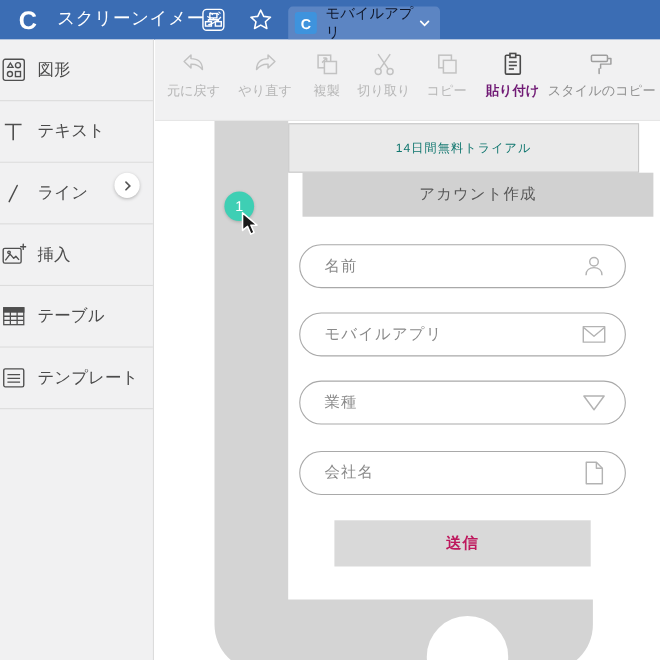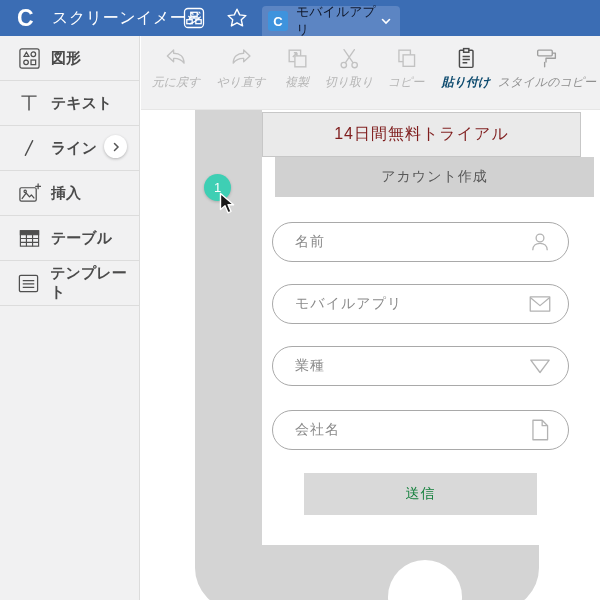--- a/index.html
+++ b/index.html
@@ -12,46 +12,46 @@
   .logo-c { position:absolute; left:17px; top:4px; color:#fff; font-size:23px; font-weight:900; line-height:28px; }
   .doc-title { position:absolute; left:52px; top:0; height:36px; line-height:36px; color:#fff; font-size:16px; letter-spacing:.5px; }
   .tb-icon { position:absolute; top:7px; width:22px; height:22px; }
   .sheet-tab { position:absolute; left:262px; top:6px; height:30px; width:138px; background:#5c85c3; border-radius:4px 4px 0 0; display:flex; align-items:center; padding:0 8px 0 6px; cursor:pointer; }
   .sheet-badge { width:20px; height:20px; background:#3e93dd; border-radius:3px; color:#fff; font-size:13px; font-weight:800; display:flex; align-items:center; justify-content:center; }
   .sheet-label { color:#0f172a; font-size:13px; margin-left:8px; flex:1; }
   .sheet-chevron { margin-left:2px; display:flex; }
 
   
   .sidebar { position:absolute; left:0; top:36px; width:140px; height:564px; background:#f1f1f2; border-right:1px solid #dcdcdc; }
-  .side-item { position:relative; height:45px; border-bottom:1px solid #dcdcdc; display:flex; align-items:center; padding-left:17px; cursor:pointer;font-weight:bold; }
+  .side-item { position:relative; height:56px; border-bottom:1px solid #dcdcdc; display:flex; align-items:center; cursor:pointer; }
   .side-item .s-icon { width:24px; height:24px; display:flex; align-items:center; justify-content:center; }
   .side-item .s-label { margin-left:10px; font-size:15px; color:#4b4b4b; }
   .expand-btn { position:absolute; right:12px; top:9px; width:23px; height:23px; border-radius:50%; background:#fff; box-shadow:0 1px 3px rgba(0,0,0,.25); display:flex; align-items:center; justify-content:center; color:#555; font-size:13px; cursor:pointer; }
 
   
   .toolbar { position:absolute; left:141px; top:36px; width:459px; height:74px; background:#f1f1f2; border-bottom:1px solid #e6e6e6; }
-  .tool { position:absolute; top:9px; transform:translateX(-50%); display:flex; flex-direction:column; align-items:center; cursor:pointer;font-style:italic; }
+  .tool { position:absolute; top:9px; transform:translateX(-50%); display:flex; flex-direction:column; align-items:center; cursor:pointer; }
   .tool .t-icon { width:26px; height:26px; display:flex; align-items:center; justify-content:center; }
   .tool .t-label { margin-top:3px; font-size:12px; white-space:nowrap; color:#8f8f8f; }
   .tool.disabled .t-label { color:#b6b6b6; }
-  .tool.enabled .t-label { color:#0c4a6e; font-weight:700; }
+  .tool.enabled .t-label { color:#701a75; font-weight:700; }
   .stroke-dis { stroke:#c2c2c2; }
   .stroke-mid { stroke:#9e9e9e; }
   .stroke-dark { stroke:#4a4a4a; }
 
   
   .canvas { position:absolute; left:141px; top:110px; width:459px; height:490px; background:#fff; overflow:hidden; }
   .phone { position:absolute; left:54px; top:0; width:344px; height:500px; background:#d4d4d4; border-radius:0 0 42px 42px; }
   .screen { position:absolute; left:67px; top:0; width:319px; height:435px; background:#fff; }
-  .band1 { position:absolute; left:0; top:2px; width:319px; height:45px; background:#eaeaea; border:1px solid #c7c7c7; display:flex; align-items:center; justify-content:center; font-size:16px; color:#7f1d1d; letter-spacing:1px;text-align:right; }
+  .band1 { position:absolute; left:0; top:2px; width:319px; height:45px; background:#eaeaea; border:1px solid #c7c7c7; display:flex; align-items:center; justify-content:center; font-size:11px; color:#0f766e; letter-spacing:1px;text-align:right; }
   .band2 { position:absolute; left:13px; top:47px; width:319px; height:40px; background:#d1d1d1; display:flex; align-items:center; justify-content:center; font-size:14px; color:#585858; letter-spacing:1px; }
   .field { position:absolute; left:10px; width:297px; height:40px; border:1px solid #a9a9a9; border-radius:20px; background:#fff; display:flex; align-items:center; justify-content:space-between; padding:0 15px 0 22px;font-family:Liberation Mono, monospace; }
   .field .f-label { font-size:14px; color:#8a8a8a; letter-spacing:1px; }
   .field .f-icon { width:26px; height:26px; display:flex; align-items:center; justify-content:center; }
-  .submit-btn { position:absolute; left:42px; top:363px; width:233px; height:42px; background:#d9d9d9; display:flex; align-items:center; justify-content:center; font-size:14px; color:#15803d; letter-spacing:1px; cursor:pointer; }
+  .submit-btn { position:absolute; left:42px; top:363px; width:233px; height:42px; background:#d9d9d9; display:flex; align-items:center; justify-content:center; font-size:14px; color:#be185d; letter-spacing:1px; cursor:pointer;font-weight:bold; }
   .home-btn { position:absolute; left:193px; top:450px; width:74px; height:74px; border-radius:50%; background:#fff; }
   .annot { position:absolute; left:63px; top:64px; width:27px; height:27px; border-radius:50%; background:#3ecfb4; box-shadow:0 1px 3px rgba(0,0,0,.2); display:flex; align-items:center; justify-content:center; color:#fff; font-size:13px; }
   .cursor { position:absolute; left:78px; top:82px; }
 </style>
 </head>
 <body>
 
 <div id="app">
 
   <div class="topbar">

